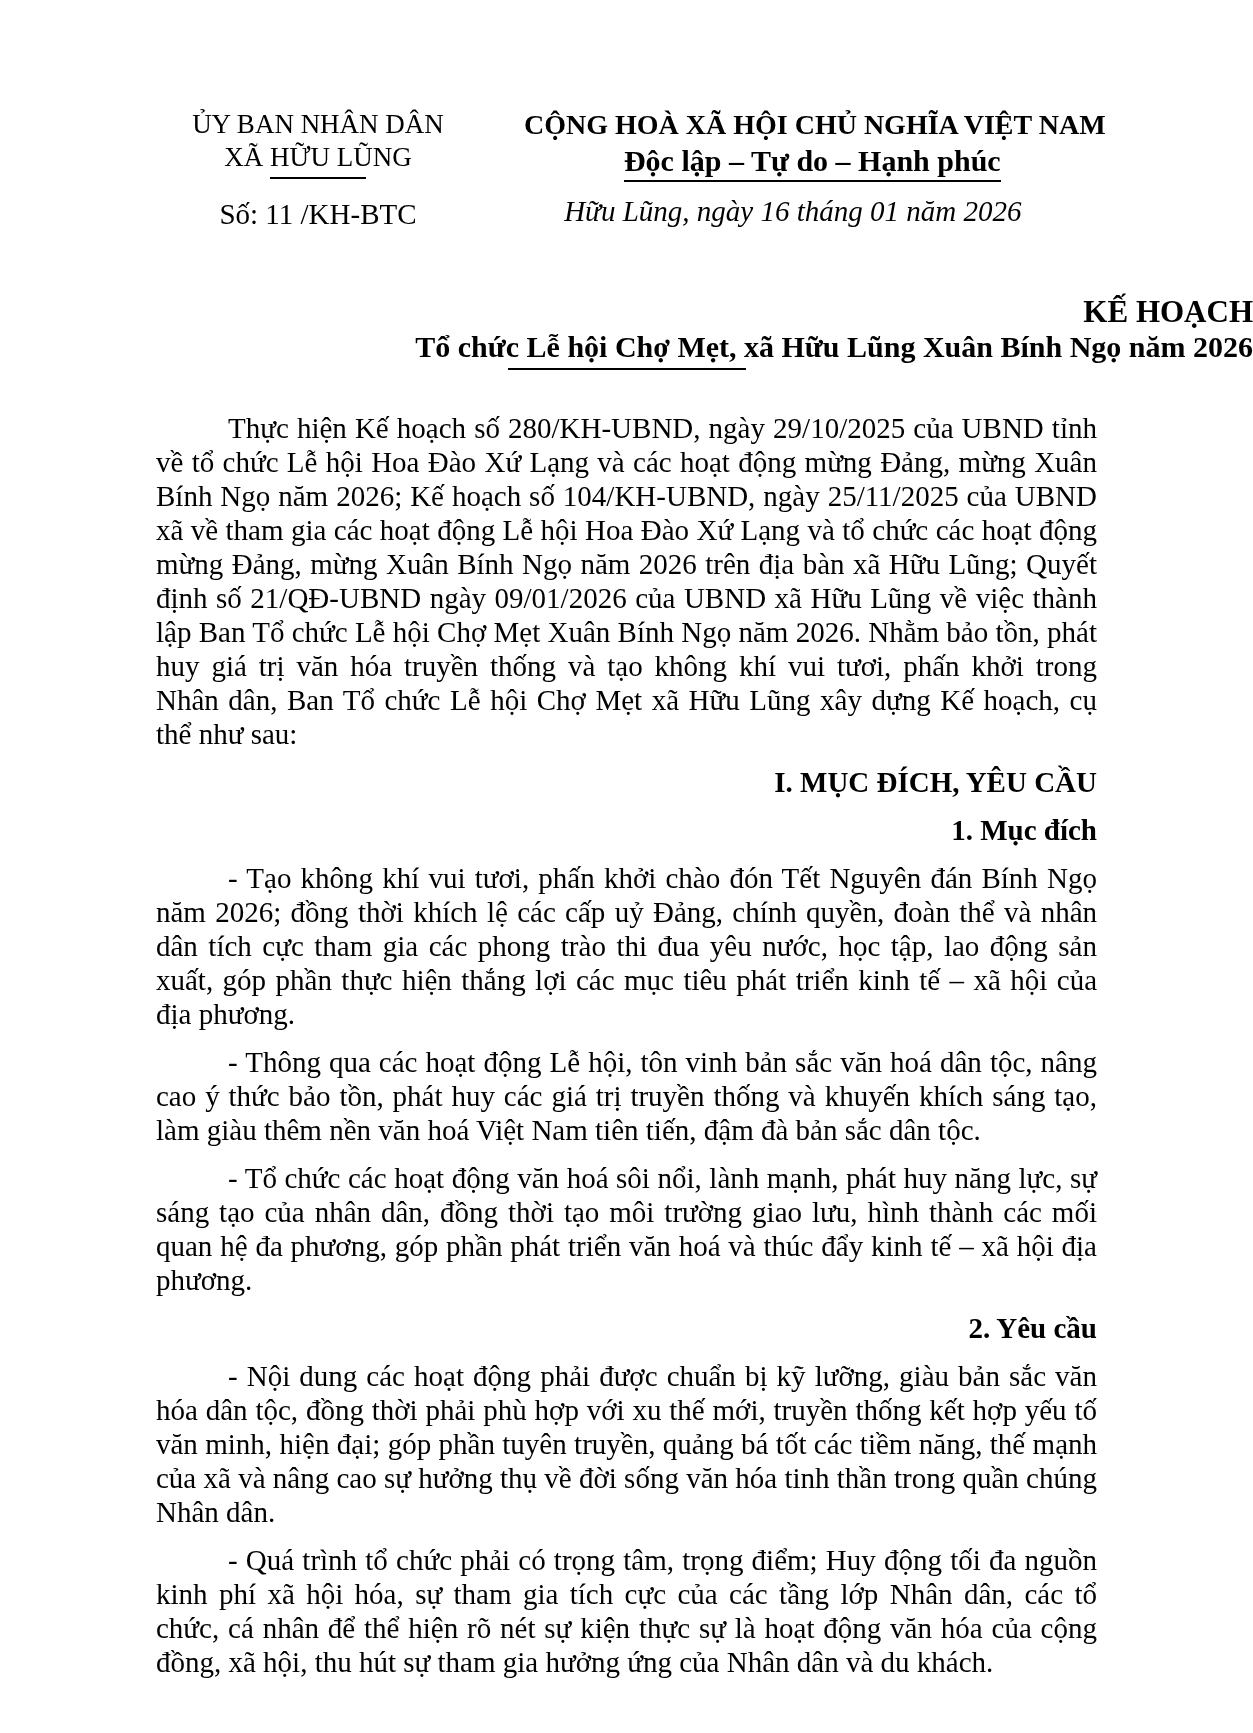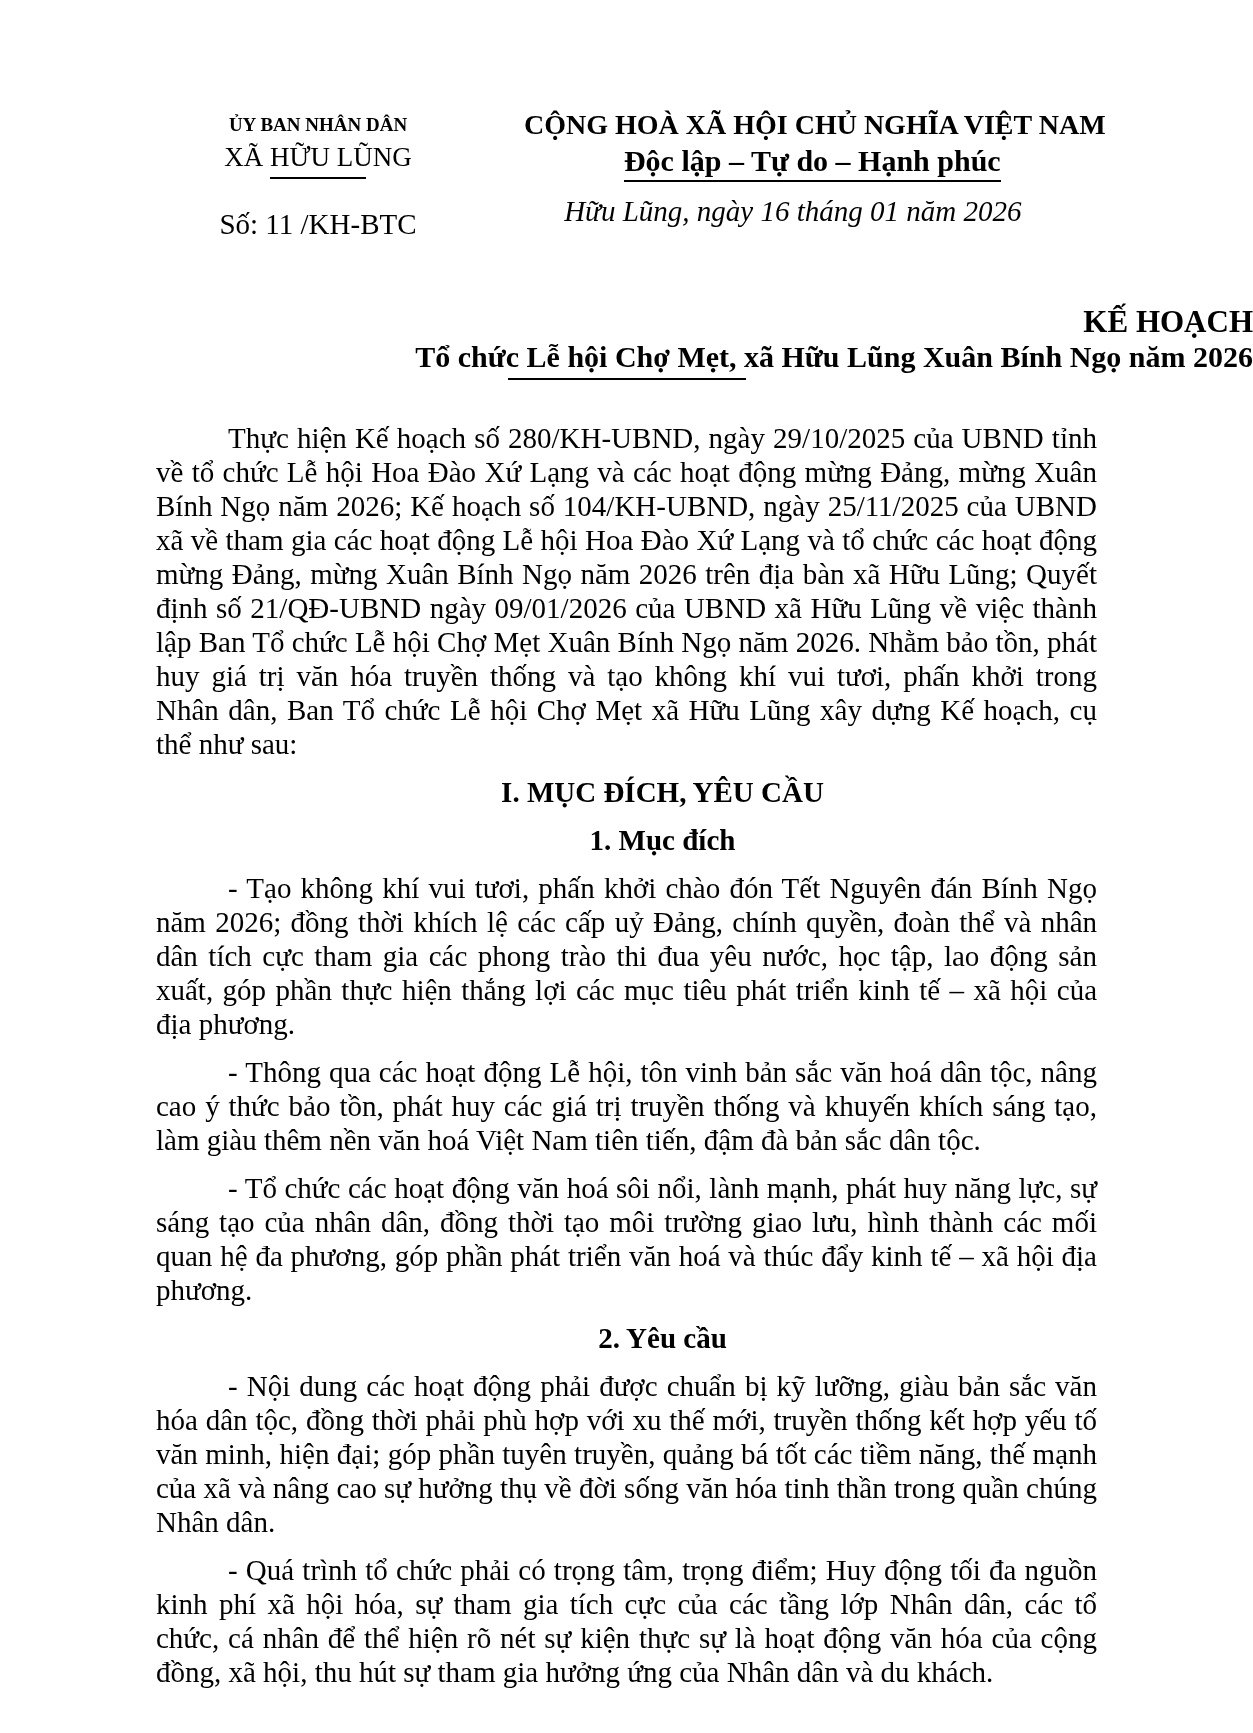--- a/index.html
+++ b/index.html
@@ -16,41 +16,41 @@
     display: flex;
     margin: 0 156px;
     padding-top: 108px;
   }
   .header-left {
     width: 324px;
     text-align: center;
     flex: 0 0 auto;
   }
   .issuer-line1 {
-    font-weight: bold;
-    font-size: 19px;
+    font-weight: normal;
+    font-size: 27px;
     line-height: 33px;
     white-space: nowrap;
   }
   .issuer-line2 {
     font-weight: normal;
     font-size: 27px;
     line-height: 33px;
     white-space: nowrap;
   }
   .issuer-rule {
     width: 96px;
     border-top: 2px solid #000;
     margin: 3px auto 0;
     height: 0;
   }
   .doc-number {
     font-size: 29px;
     line-height: 34px;
-    margin-top: 28px;
+    margin-top: 18px;
     white-space: nowrap;
   }
   .header-right {
     flex: 1 1 auto;
     text-align: center;
     padding-right: 96px;
   }
   .motto-line1 {
     font-weight: bold;
     font-size: 28px;
@@ -105,21 +105,21 @@
     line-height: 34px;
     text-align: justify;
     text-indent: 72px;
   }
   .heading {
     margin: 0 0 14px;
     font-weight: bold;
     font-size: 29px;
     line-height: 34px;
     text-indent: 72px;
-    text-align: center;
+    text-align: right;
   }
 </style>
 </head>
 <body>
 
 <div class="page">
 
   <div class="header">
     <div class="header-left">
       <div class="issuer-line1">ỦY BAN NHÂN DÂN</div>

